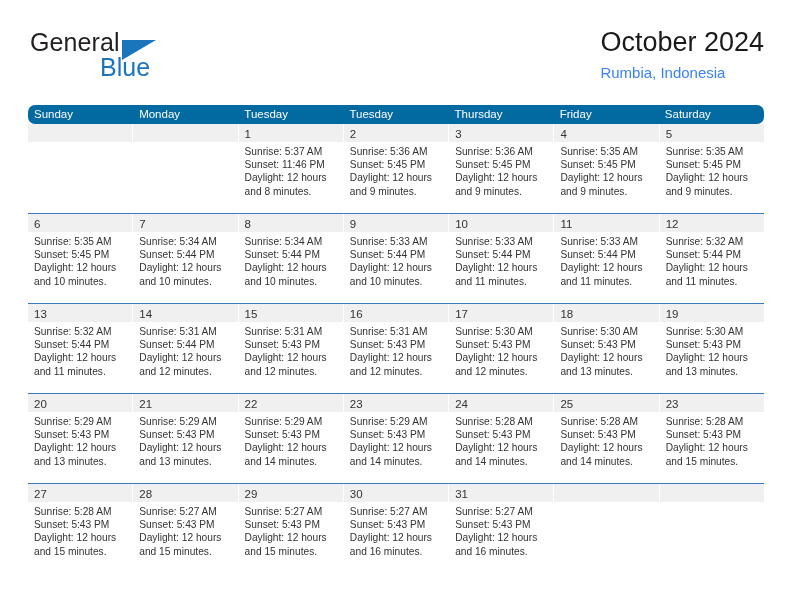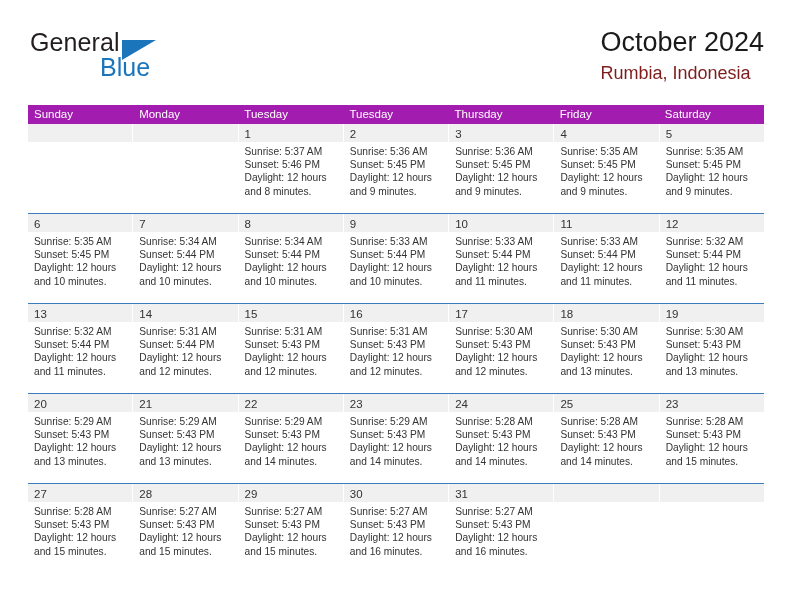--- a/index.html
+++ b/index.html
@@ -77,39 +77,40 @@
   }
   .cal-title {
     font-size: 27px;
     line-height: 32px;
     color: #1a1a1a;
     font-weight: 400;
     white-space: nowrap;
   }
   .cal-subtitle {
     margin-top: 6px;
-    font-size: 18px;
+    font-size: 15px;
     line-height: 18px;
-    color: #7f1d1d;
+    color: #3b82f6;
     font-weight: 400;
     white-space: nowrap;
   }
 
   
   .calendar {
     position: absolute;
     left: 28px;
     top: 105px;
     width: 736px;
   }
 
   .weekday-row {
     display: flex;
     width: 736px;
-    background: #a21caf;
+    background: #0369a1;
+    border-radius: 7px;
   }
   .weekday-cell {
     flex: 1 1 0;
     height: 19px;
     line-height: 19px;
     padding-left: 6px;
     box-sizing: border-box;
     color: #ffffff;
     font-size: 11.5px;
     white-space: nowrap;
@@ -198,21 +199,21 @@
           <div class="day-cell empty">
             <div class="day-number-band"><span class="day-number"></span></div>
           </div>
           <div class="day-cell empty">
             <div class="day-number-band"><span class="day-number"></span></div>
           </div>
           <div class="day-cell">
             <div class="day-number-band"><span class="day-number">1</span></div>
             <div class="day-body">
               <div class="day-line">Sunrise: 5:37 AM</div>
-              <div class="day-line">Sunset: 5:46 PM</div>
+              <div class="day-line">Sunset: 11:46 PM</div>
               <div class="day-line">Daylight: 12 hours</div>
               <div class="day-line">and 8 minutes.</div>
             </div>
           </div>
           <div class="day-cell">
             <div class="day-number-band"><span class="day-number">2</span></div>
             <div class="day-body">
               <div class="day-line">Sunrise: 5:36 AM</div>
               <div class="day-line">Sunset: 5:45 PM</div>
               <div class="day-line">Daylight: 12 hours</div>

